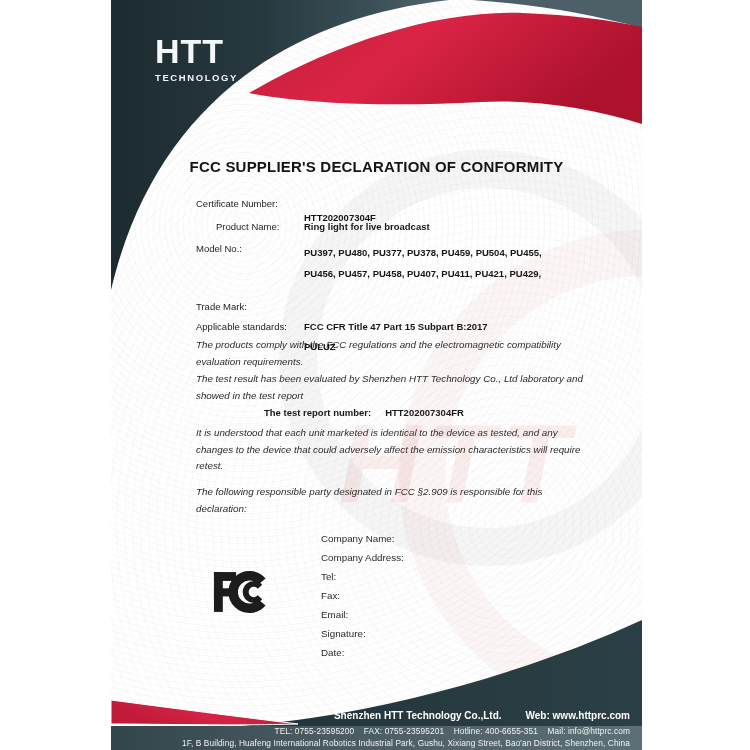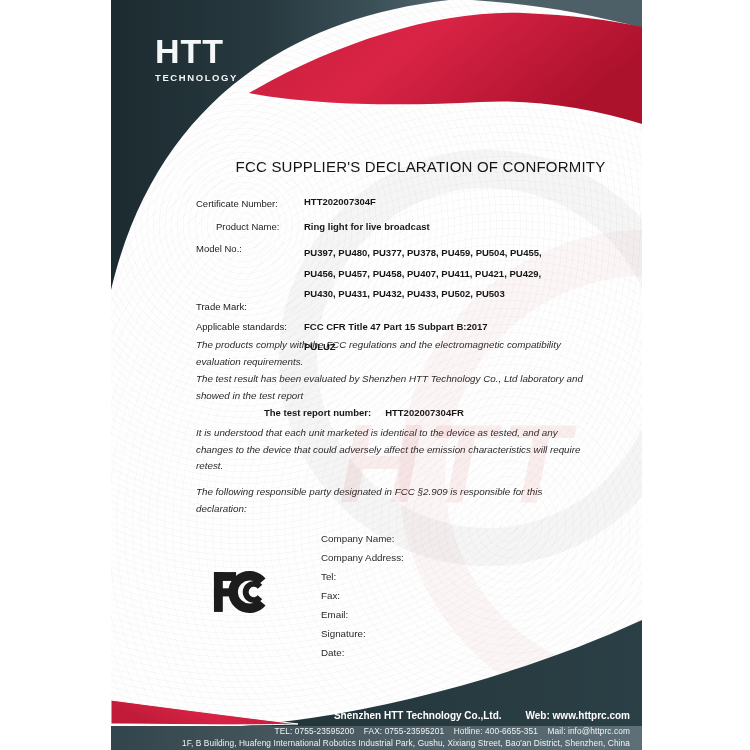--- a/index.html
+++ b/index.html
@@ -30,21 +30,21 @@
   svg.deco{position:absolute;left:0;z-index:2;display:block;}
   .layer{position:absolute;z-index:3;}
 
   
   .logo{left:44px;top:34px;color:#f4f7f7;}
   .logo-main{font-size:34px;font-weight:bold;letter-spacing:1px;line-height:1;}
   .logo-sub{font-size:9.5px;font-weight:bold;letter-spacing:1.6px;margin-top:4px;}
 
   .doc-title{
     left:0;top:158px;width:531px;text-align:center;
-    font-size:15px;font-weight:normal;color:#141414;letter-spacing:0.2px;margin-left:44px;
+    font-size:15px;font-weight:bold;color:#141414;letter-spacing:0.2px;
   }
 
   .row-label{position:absolute;left:85px;font-size:9.5px;font-weight:normal;color:#1c1c1c;}
   .row-value{position:absolute;left:193px;font-size:9.5px;font-weight:bold;color:#161616;}
   .model-lines div{line-height:20.5px;}
 
   .para{
     position:absolute;left:85px;width:388px;
     font-size:9.8px;color:#2a2a2a;line-height:16.5px;font-style:italic;
   }
@@ -118,30 +118,29 @@
   </svg>
 
   <div class="layer logo">
     <div class="logo-main">HTT</div>
     <div class="logo-sub">TECHNOLOGY</div>
   </div>
 
   <div class="layer doc-title">FCC SUPPLIER'S DECLARATION OF CONFORMITY</div>
 
   <div class="row-label layer" style="top:198px;">Certificate Number:</div>
-  <div class="row-value layer" style="top:196px;">HTT202007304F</div>
+  <div class="row-value layer" style="top:212px;">HTT202007304F</div>
 
   <div class="row-label layer" style="top:221px;padding-left:20px;">Product Name:</div>
   <div class="row-value layer" style="top:221px;">Ring light for live broadcast</div>
 
   <div class="row-label layer" style="top:243px;">Model No.:</div>
   <div class="row-value layer model-lines" style="top:243px;">
     <div>PU397, PU480, PU377, PU378, PU459, PU504, PU455,</div>
     <div>PU456, PU457, PU458, PU407, PU411, PU421, PU429,</div>
-    <div>PU430, PU431, PU432, PU433, PU502, PU503</div>
   </div>
 
   <div class="row-label layer" style="top:301px;">Trade Mark:</div>
   <div class="row-value layer" style="top:301px;margin-top:40px;">PULUZ</div>
 
   <div class="row-label layer" style="top:321px;">Applicable standards:</div>
   <div class="row-value layer" style="top:321px;">FCC CFR Title 47 Part 15 Subpart B:2017</div>
 
   <div class="para" style="top:337px;">The products comply with the FCC regulations and the electromagnetic compatibility evaluation requirements.</div>
   <div class="para" style="top:371px;">The test result has been evaluated by Shenzhen HTT Technology Co., Ltd laboratory and showed in the test report</div>

